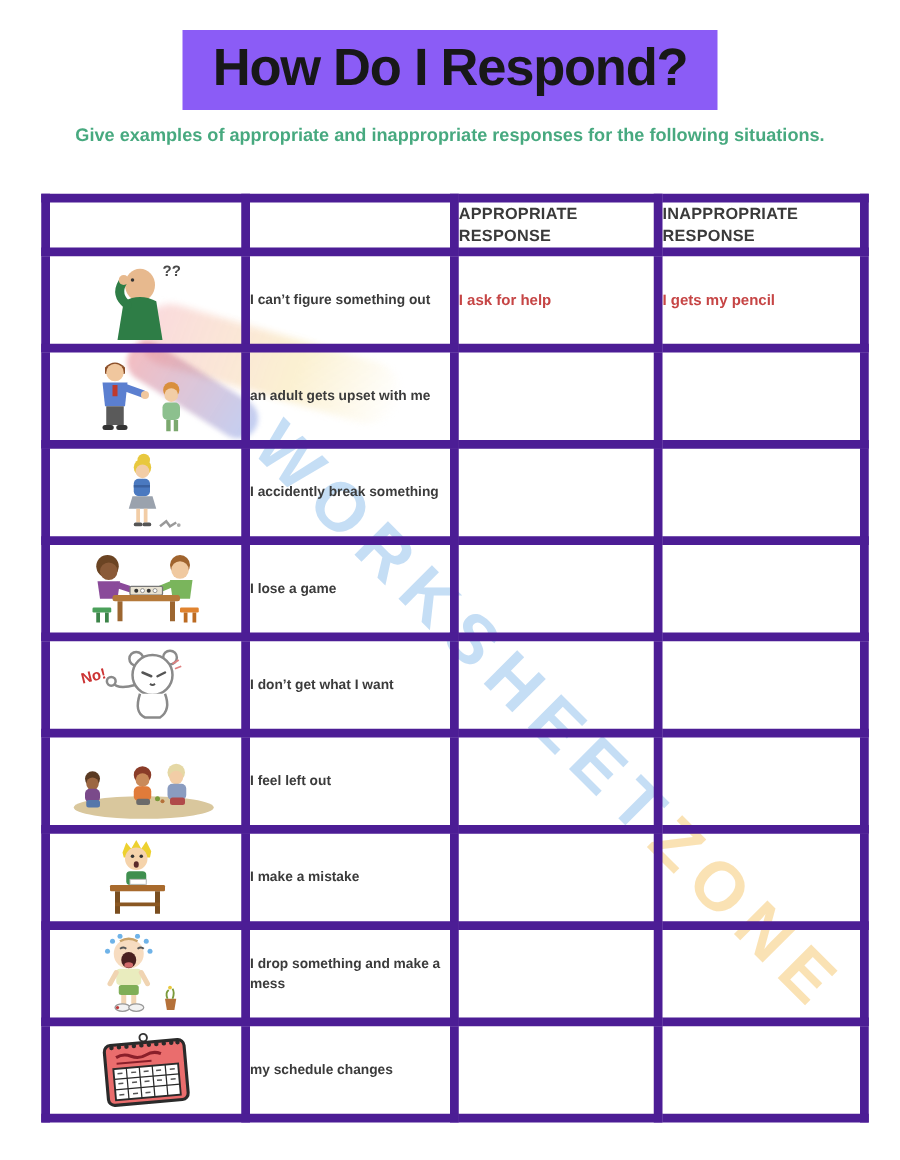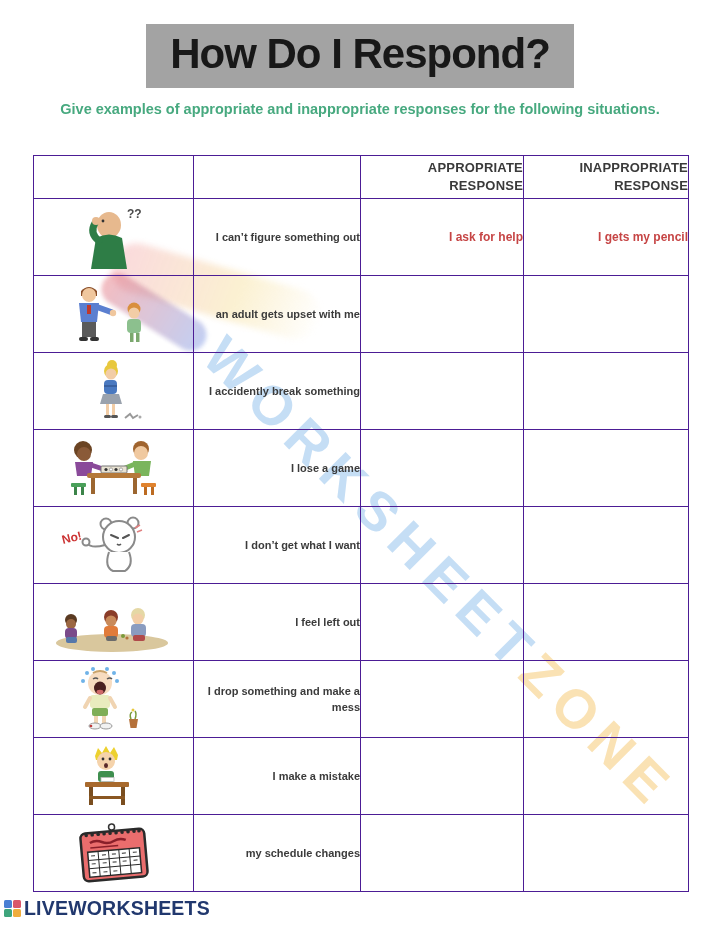--- a/index.html
+++ b/index.html
@@ -1,41 +1,41 @@
 <!DOCTYPE html>
 <html><head>
 <meta charset="utf-8">
 <style>
   html,body{margin:0;padding:0;}
   body{width:720px;height:928px;background:#ffffff;font-family:"Liberation Sans",sans-serif;}
   .page{position:relative;width:720px;height:928px;background:#ffffff;overflow:hidden;}
 
   
   .title-wrap{text-align:center;padding-top:24px;position:relative;z-index:2;}
-  .title{display:inline-block;background:#a3a3a3;color:#181818;font-size:42px;font-weight:800;
+  .title{display:inline-block;background:#8b5cf6;color:#181818;font-size:42px;font-weight:800;
          letter-spacing:-1px;padding:8px 24px 12px 24px;margin:0;line-height:1.05;}
   .subtitle{margin:13px 0 3px 0;text-align:center;color:#47a97f;font-size:14.5px;font-weight:600;position:relative;z-index:2;}
 
   
   .wm-band{position:absolute;left:108px;top:266px;width:215px;height:50px;border-radius:28px;
            background:linear-gradient(95deg,rgba(242,160,170,.40),rgba(247,225,160,.48) 60%,rgba(255,255,255,0));
            transform:rotate(16deg);filter:blur(3px);z-index:0;pointer-events:none;}
   .wm-pencil{position:absolute;left:95px;top:296px;width:118px;height:32px;border-radius:18px;
            background:linear-gradient(90deg,rgba(226,90,100,.40),rgba(110,140,225,.42));
            transform:rotate(32deg);filter:blur(2px);z-index:0;pointer-events:none;}
   .wm-text{position:absolute;left:236px;top:324px;transform:rotate(45deg);transform-origin:0 0;
            font-size:55px;font-weight:bold;letter-spacing:10px;white-space:nowrap;z-index:0;pointer-events:none;}
   .wm-text .wm-blue{color:rgba(140,190,235,.50);}
   .wm-text .wm-yellow{color:rgba(246,198,105,.50);}
 
   
   table.sheet{position:absolute;left:33px;top:155px;border-collapse:collapse;table-layout:fixed;z-index:1;}
   col.c1{width:160px;}col.c2{width:167px;}col.c3{width:163px;}col.c4{width:165px;}
-  table.sheet td,table.sheet th{border:1px solid #4c1d95;background:transparent;vertical-align:middle;
-           text-align:right;padding:0;}
+  table.sheet td,table.sheet th{border:7px solid #4c1d95;background:transparent;vertical-align:middle;
+           text-align:left;padding:0;}
   tr.hdr{height:43px;}
   tr.row{height:77px;}
   td.nb{border:none;}
   th.resp-hdr{font-size:13px;font-weight:bold;color:#3a3a3a;line-height:1.35;letter-spacing:.2px;padding:2px 26px;}
   td.sit{font-size:11px;font-weight:600;color:#3b3b3b;line-height:1.5;padding:0 16px;}
   td.resp{font-size:12px;font-weight:600;color:#c64545;padding:0 8px;}
   td.img{padding:2px 0;}
   td.img svg{display:block;margin:0 auto;}
 
   
@@ -211,20 +211,41 @@
         </svg>
       </td>
       <td class="sit">I feel left out</td>
       <td class="resp"></td>
       <td class="resp"></td>
     </tr>
 
     <tr class="row">
       <td class="img">
         <svg viewBox="0 0 130 64" width="130" height="64">
+          <path d="M46 12 L49 4 L53 9 L57 2 L61 9 L65 3 L69 11 L68 16 L47 16 Z" fill="#edd12f"></path>
+          <circle cx="57" cy="17" r="9" fill="#f5d3ab"></circle>
+          <circle cx="54" cy="15" r="1.4" fill="#333"></circle>
+              <circle cx="61" cy="15" r="1.4" fill="#333"></circle>
+          <ellipse cx="57" cy="21.5" rx="2" ry="2.6" fill="#5a2a2a"></ellipse>
+          <rect x="49" y="27" width="16" height="11" rx="3" fill="#3f8f4f"></rect>
+          <rect x="52" y="33.5" width="13" height="4" fill="#ffffff" stroke="#bbb" stroke-width="0.8"></rect>
+          <rect x="36" y="38" width="44" height="5" rx="1" fill="#a86a2d"></rect>
+          <rect x="40" y="43" width="4" height="18" fill="#7a4e1f"></rect>
+          <rect x="72" y="43" width="4" height="18" fill="#7a4e1f"></rect>
+          <rect x="40" y="52" width="36" height="3" fill="#8a5722"></rect>
+        </svg>
+      </td>
+      <td class="sit">I make a mistake</td>
+      <td class="resp"></td>
+      <td class="resp"></td>
+    </tr>
+
+    <tr class="row">
+      <td class="img">
+        <svg viewBox="0 0 130 64" width="130" height="64">
           <circle cx="38" cy="6" r="2" fill="#6fb3e8"></circle>
               <circle cx="44" cy="2" r="2" fill="#6fb3e8"></circle>
           <circle cx="58" cy="2" r="2" fill="#6fb3e8"></circle>
               <circle cx="65" cy="6" r="2" fill="#6fb3e8"></circle>
           <circle cx="34" cy="14" r="2" fill="#6fb3e8"></circle>
               <circle cx="68" cy="14" r="2" fill="#6fb3e8"></circle>
           <circle cx="51" cy="16" r="12" fill="#f7dcc0"></circle>
           <path d="M44 6 Q51 2 58 6" stroke="#caa36a" stroke-width="2" fill="none"></path>
           <path d="M44 12 q3 -2 5 0 M58 12 q3 -2 5 0" stroke="#555" stroke-width="1.5" fill="none"></path>
           <ellipse cx="51" cy="21" rx="6" ry="6.5" fill="#4a2020"></ellipse>
@@ -243,41 +264,20 @@
         </svg>
       </td>
       <td class="sit">I drop something and make a mess</td>
       <td class="resp"></td>
       <td class="resp"></td>
     </tr>
 
     <tr class="row">
       <td class="img">
         <svg viewBox="0 0 130 64" width="130" height="64">
-          <path d="M46 12 L49 4 L53 9 L57 2 L61 9 L65 3 L69 11 L68 16 L47 16 Z" fill="#edd12f"></path>
-          <circle cx="57" cy="17" r="9" fill="#f5d3ab"></circle>
-          <circle cx="54" cy="15" r="1.4" fill="#333"></circle>
-              <circle cx="61" cy="15" r="1.4" fill="#333"></circle>
-          <ellipse cx="57" cy="21.5" rx="2" ry="2.6" fill="#5a2a2a"></ellipse>
-          <rect x="49" y="27" width="16" height="11" rx="3" fill="#3f8f4f"></rect>
-          <rect x="52" y="33.5" width="13" height="4" fill="#ffffff" stroke="#bbb" stroke-width="0.8"></rect>
-          <rect x="36" y="38" width="44" height="5" rx="1" fill="#a86a2d"></rect>
-          <rect x="40" y="43" width="4" height="18" fill="#7a4e1f"></rect>
-          <rect x="72" y="43" width="4" height="18" fill="#7a4e1f"></rect>
-          <rect x="40" y="52" width="36" height="3" fill="#8a5722"></rect>
-        </svg>
-      </td>
-      <td class="sit">I make a mistake</td>
-      <td class="resp"></td>
-      <td class="resp"></td>
-    </tr>
-
-    <tr class="row">
-      <td class="img">
-        <svg viewBox="0 0 130 64" width="130" height="64">
           <g transform="rotate(-5 65 34)">
             <circle cx="65" cy="6" r="3" fill="none" stroke="#333" stroke-width="1.5"></circle>
             <rect x="33" y="10" width="64" height="48" rx="5" fill="#ea6d6d" stroke="#2a2a2a" stroke-width="2.5"></rect>
             <circle cx="39" cy="12" r="1.8" fill="#2a2a2a"></circle>
                 <circle cx="45" cy="12" r="1.8" fill="#2a2a2a"></circle>
             <circle cx="51" cy="12" r="1.8" fill="#2a2a2a"></circle>
                 <circle cx="57" cy="12" r="1.8" fill="#2a2a2a"></circle>
             <circle cx="63" cy="12" r="1.8" fill="#2a2a2a"></circle>
                 <circle cx="69" cy="12" r="1.8" fill="#2a2a2a"></circle>
             <circle cx="75" cy="12" r="1.8" fill="#2a2a2a"></circle>
@@ -293,23 +293,14 @@
           </g>
         </svg>
       </td>
       <td class="sit">my schedule changes</td>
       <td class="resp"></td>
       <td class="resp"></td>
     </tr>
   </tbody>
     </table>
 
-  <div class="footer">
-    <span class="logo-grid">
-      <i class="lg-1"></i>
-        <i class="lg-2"></i>
-        <i class="lg-3"></i>
-        <i class="lg-4"></i>
-    </span>
-    <span class="brand">LIVEWORKSHEETS</span>
-  </div>
 
 </div>
 
 </body></html>

